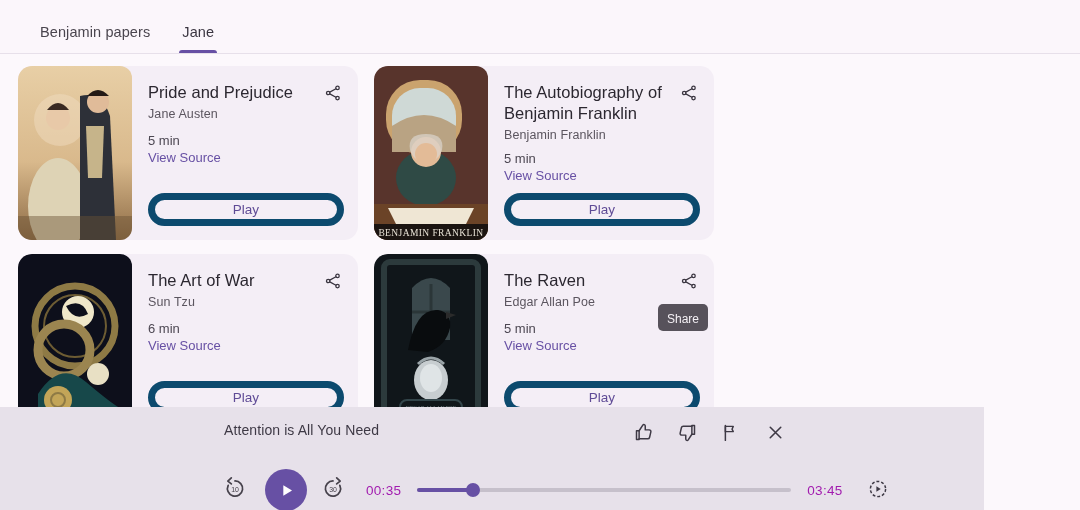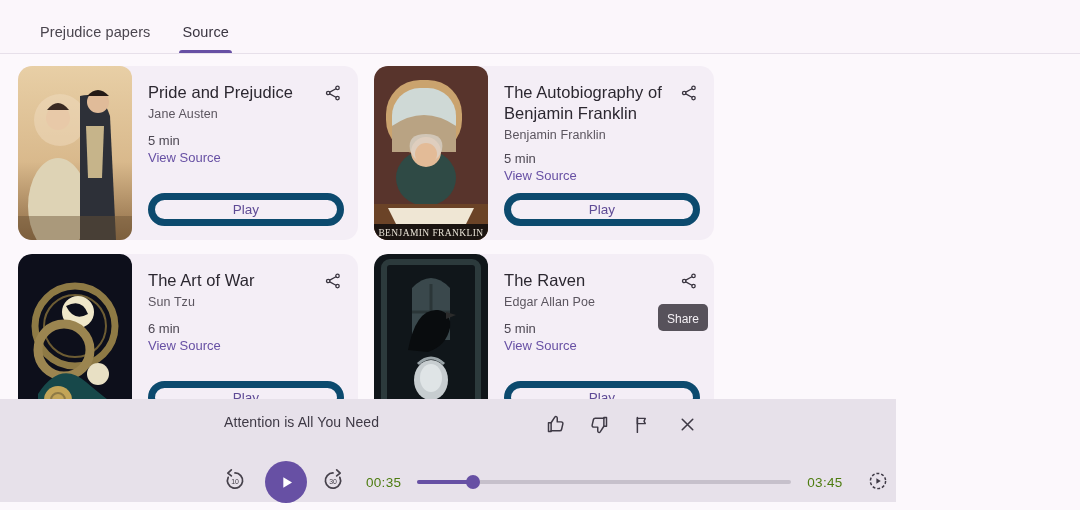--- a/index.html
+++ b/index.html
@@ -125,22 +125,22 @@
     border-radius: 5px;
     white-space: nowrap;
   }
 
   
   .card.two-line .dur { margin-top: 9px; }
   .card.two-line .playbtn { margin-top: 10px; }
 
   
   .player {
-    position: absolute; left: 0; bottom: 8px;
-    width: 896px; height: 103px;
+    position: absolute; left: 0; bottom: 0;
+    width: 984px; height: 103px;
     background: #E7E1EA;
     padding-left: 32px;
   }
   .ptitle {
     position: absolute; left: 224px; top: 15px;
     font-size: 14px; color: #3E3945;
     letter-spacing: .1px;
   }
   .pactions {
     position: absolute; right: 196px; top: 12px;
@@ -161,21 +161,21 @@
   .skip svg { width: 26px; height: 26px; display: block; }
   .bigplay {
     width: 42px; height: 42px; border-radius: 50%;
     background: #6750A4;
     margin: 0 13px;
     display: flex; align-items: center; justify-content: center;
     cursor: pointer; border: none;
   }
   .bigplay svg { width: 19px; height: 19px; }
 
-  .time { font-size: 13.5px; color: #4d7c0f; margin-left: 16px; letter-spacing: .3px; }
+  .time { font-size: 13.5px; color: #a21caf; margin-left: 16px; letter-spacing: .3px; }
 
   .slider {
     position: relative;
     margin-left: 16px;
     width: 374px; height: 14px;
     display: flex; align-items: center;
     cursor: pointer;
   }
   .track { position: absolute; left: 0; right: 0; height: 4px; background: #C6C0CB; border-radius: 2px; }
   .fill  { position: absolute; left: 0; height: 4px; background: #6750A4; border-radius: 2px; }
@@ -186,22 +186,22 @@
   }
   .speed { margin-left: 24px; cursor: pointer; color: #3E3945; width: 24px; height: 24px; }
   .speed svg { width: 22px; height: 22px; display: block; }
 </style>
 </head>
 <body>
 
 <div class="app">
 
   <div class="tabbar">
-    <button class="tab">Prejudice papers</button>
-    <button class="tab active">Source</button>
+    <button class="tab">Benjamin papers</button>
+    <button class="tab active">Jane</button>
   </div>
 
   <div class="grid" id="grid">
       <div class="card">
     <div class="thumb">
           <svg viewBox="0 0 114 174" preserveAspectRatio="none">
       <defs>
               <linearGradient id="g1" x1="0" y1="0" x2="0" y2="1">
         <stop offset="0" stop-color="#e8cfa6"></stop>
                 <stop offset=".55" stop-color="#d9b98c"></stop>

